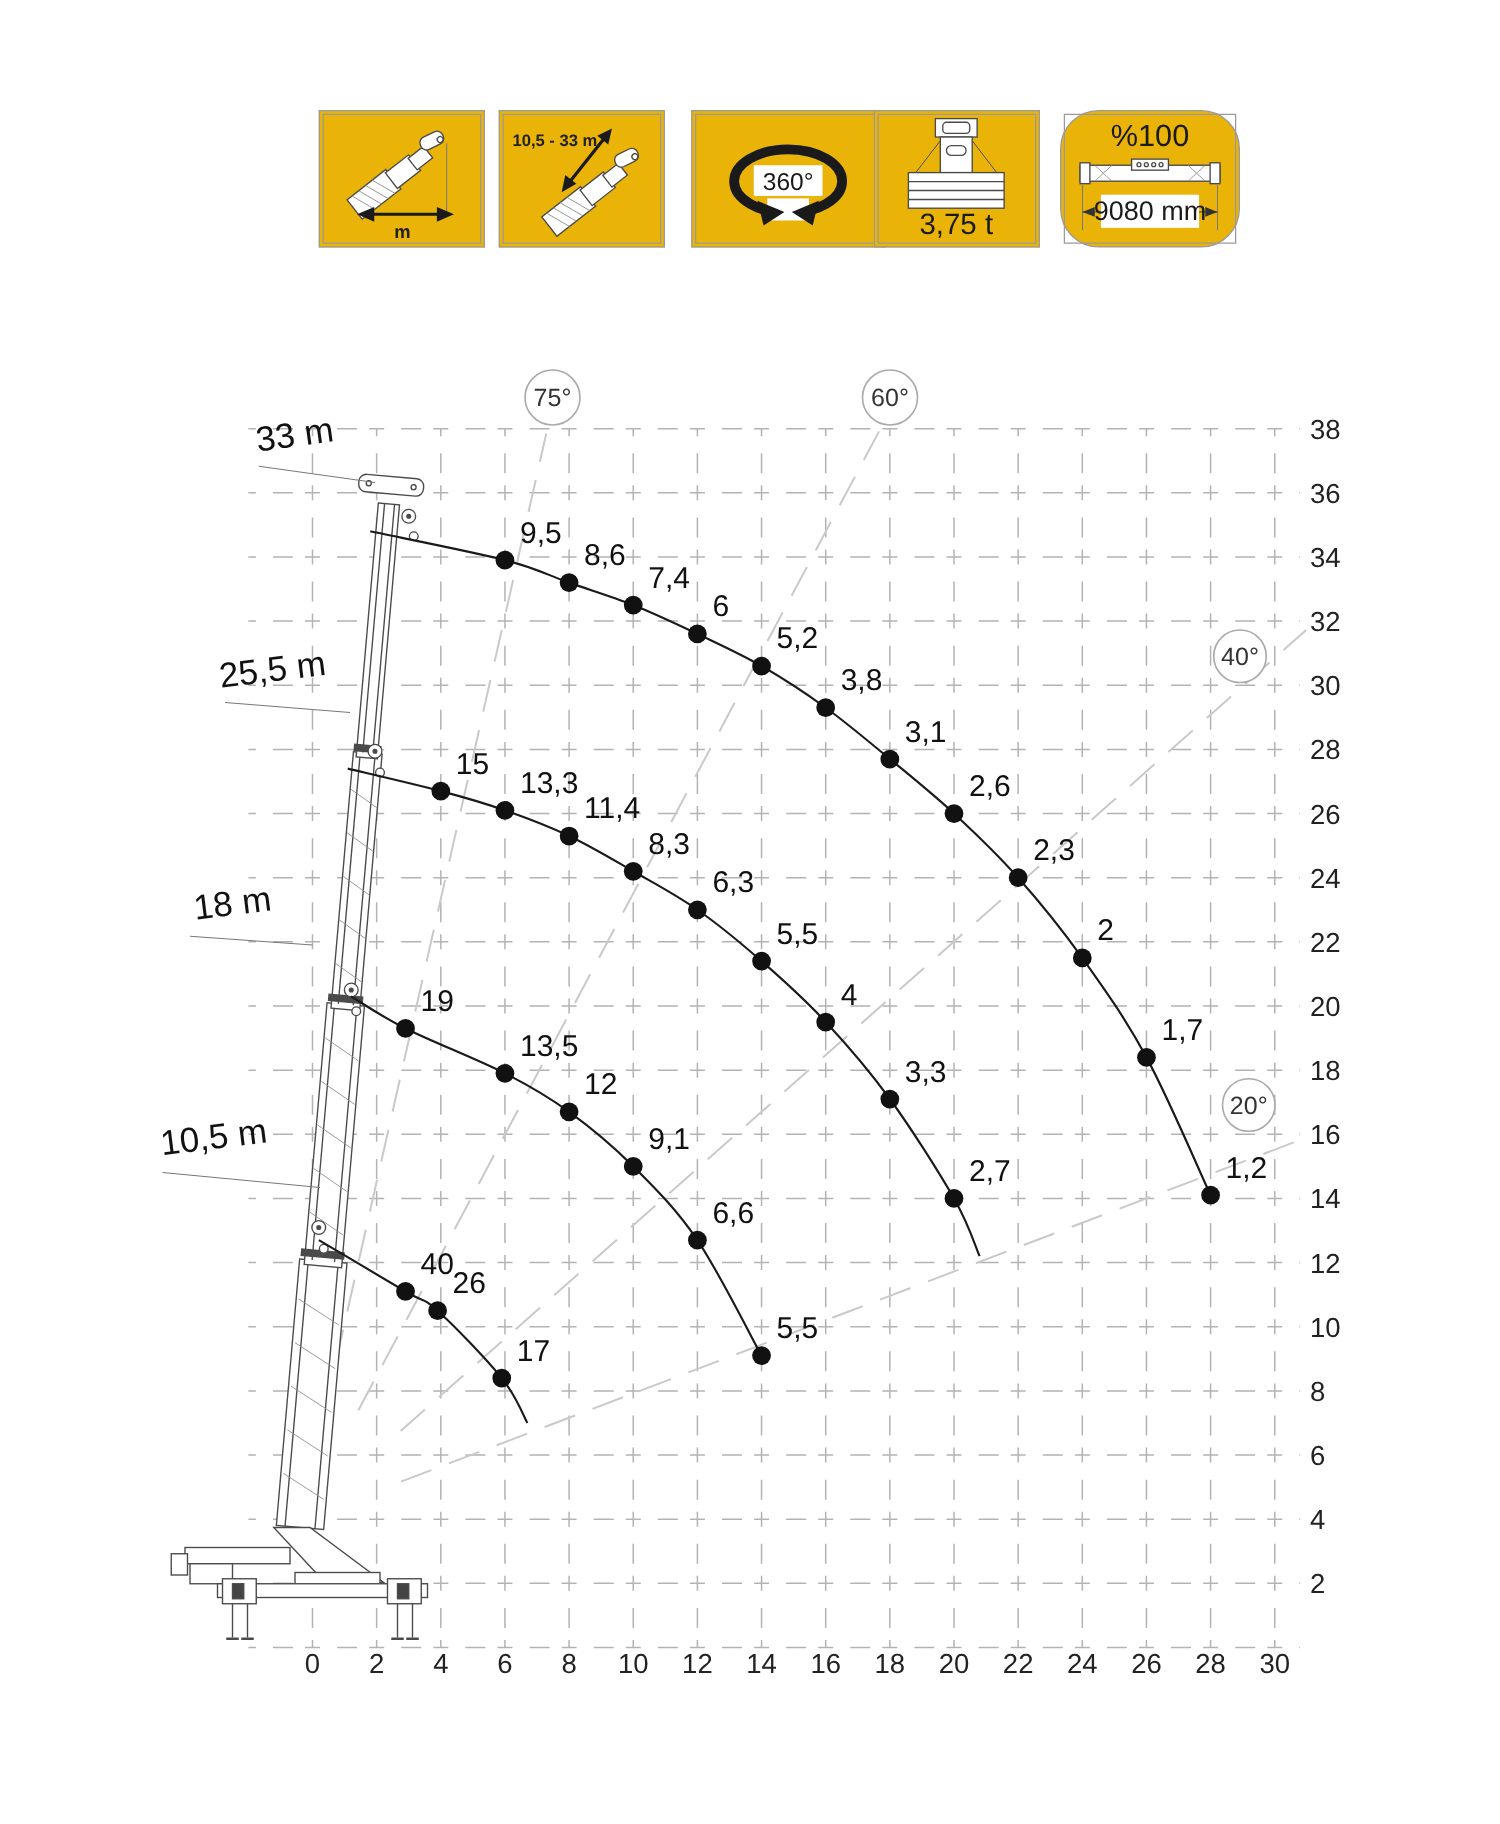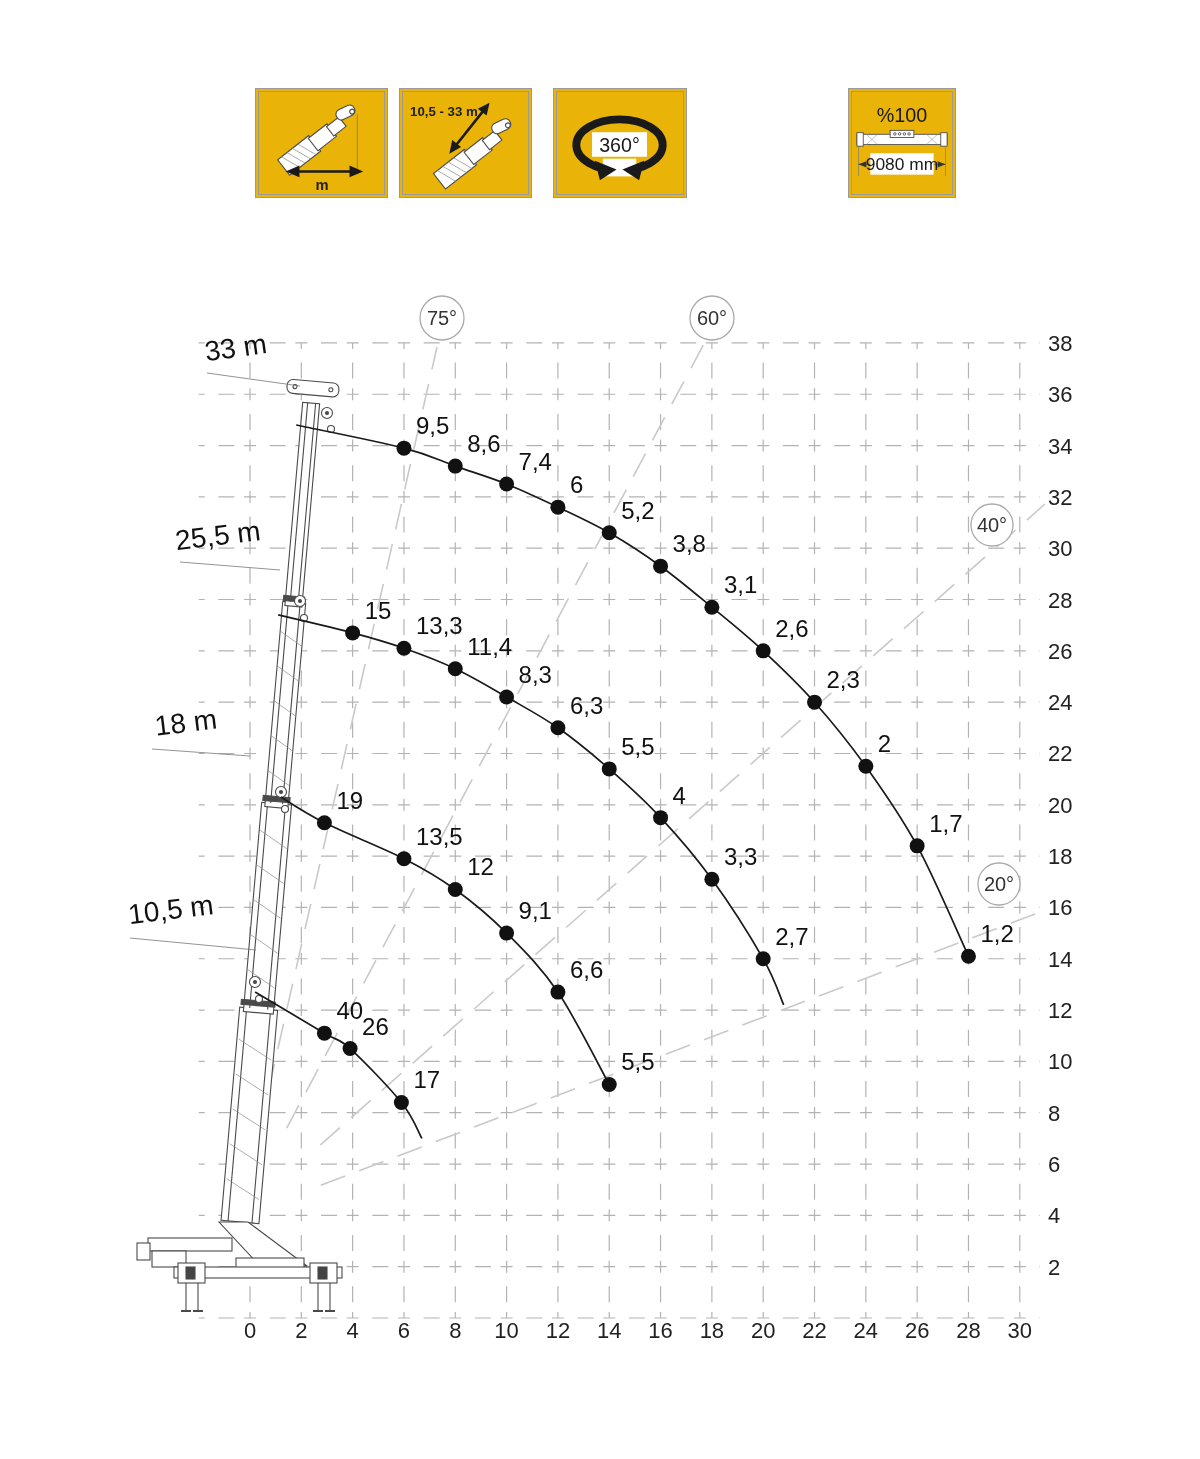--- a/index.html
+++ b/index.html
@@ -57,33 +57,48 @@
         </g>
         <g fill="#1a1a1a">
           <line x1="57" y1="57" x2="84" y2="23" stroke="#1a1a1a" stroke-width="2.6"></line>
           <polygon points="50,66 53,52 62,59"></polygon>
           <polygon points="91,14 79,20 88,27"></polygon>
         </g>
         <text x="10" y="28" text-anchor="start" font-size="13.5" font-weight="600" fill="#222">10,5 - 33 m</text>
       </svg>
     </div>
 
-    <div class="icon-box" style="left:553px;width:134px;">
+    <div class="icon-box" style="left:553px;width:156px;">
       <svg viewBox="0 0 133 110">
         <ellipse cx="66" cy="57" rx="44" ry="26" fill="none" stroke="#1a1a1a" stroke-width="8"></ellipse>
         <rect x="49" y="71" width="34" height="18" fill="#fff"></rect>
         <polygon points="41,73 63,82 46,93" fill="#1a1a1a"></polygon>
         <polygon points="91,73 69,82 86,93" fill="#1a1a1a"></polygon>
         <rect x="38" y="44" width="56" height="25" fill="#fff"></rect>
         <text x="66" y="64" text-anchor="middle" font-size="20" font-weight="500" fill="#1a1a1a">360°</text>
       </svg>
     </div>
 
-
-    <div class="icon-box" style="left:848px;width:108px;">
+    <div class="icon-box" style="left:699px;width:133px;">
+      <svg viewBox="0 0 133 110">
+        <g class="craneline">
+          <rect x="49" y="6" width="34" height="15"></rect>
+          <rect x="55" y="9" width="22" height="9" rx="3"></rect>
+          <rect x="53" y="21" width="26" height="29"></rect>
+          <rect x="58" y="28" width="16" height="8" rx="4"></rect>
+          <line x1="53" y1="24" x2="33" y2="50" stroke-width="0.8"></line>
+          <line x1="79" y1="24" x2="99" y2="50" stroke-width="0.8"></line>
+          <rect x="27" y="50" width="78" height="29"></rect>
+          <path d="M27 57.3 H105 M27 64.6 H105 M27 71.9 H105" fill="none"></path>
+        </g>
+        <text x="66" y="100" text-anchor="middle" font-size="24" font-weight="500" fill="#1a1a1a">3,75 t</text>
+      </svg>
+    </div>
+
+    <div class="icon-box" style="left:848px;width:144px;border-radius:31px;">
       <svg viewBox="0 0 134 110">
         <text x="67" y="28" text-anchor="middle" font-size="25" font-weight="500" fill="#1a1a1a">%100</text>
         <g class="craneline">
           <rect x="10" y="44" width="114" height="13"></rect>
           <rect x="10" y="42" width="8" height="17"></rect>
           <rect x="116" y="42" width="8" height="17"></rect>
           <path class="hatch" d="M22 44 L36 57 M36 44 L22 57 M98 44 L112 57 M112 44 L98 57"></path>
           <rect x="52" y="39" width="30" height="9"></rect>
           <circle cx="58" cy="43.5" r="1.6" fill="none"></circle>
           <circle cx="64" cy="43.5" r="1.6" fill="none"></circle>

